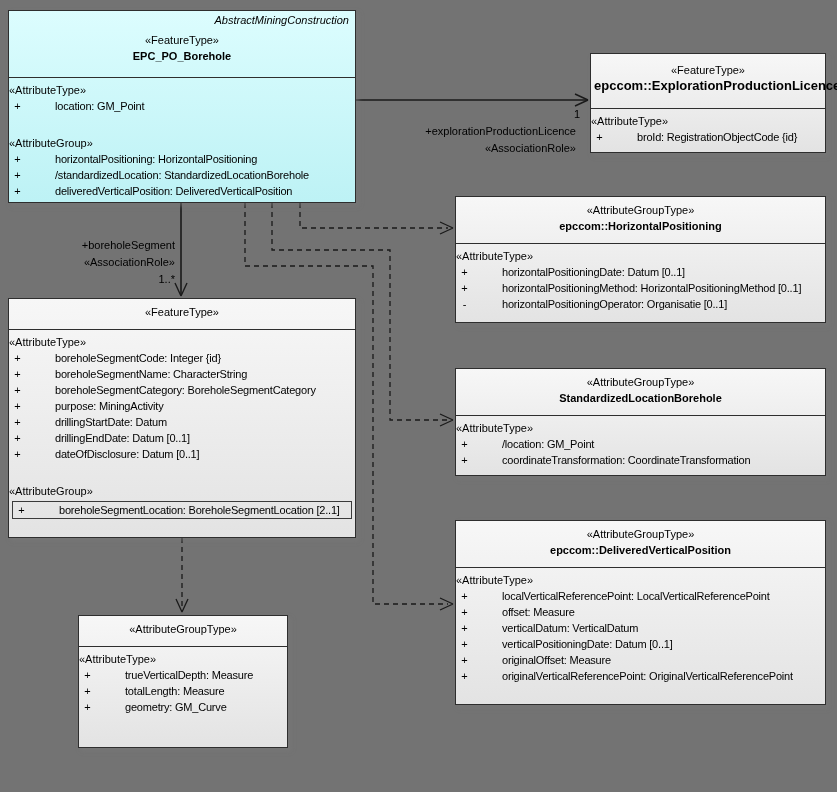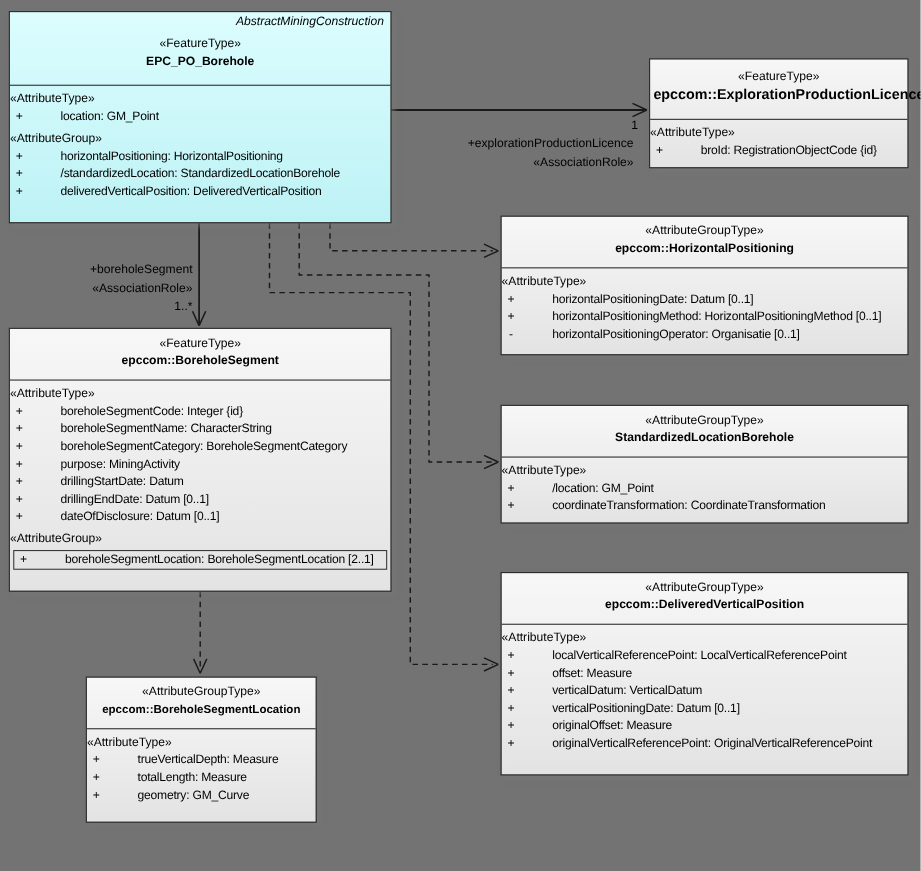--- a/index.html
+++ b/index.html
@@ -16,21 +16,21 @@
   .annot { text-align:right; font-style:italic; padding:3px 6px 0 4px; line-height:13px; }
   .hdr { text-align:center; padding:6px 3px 9px; }
   .hdr.tall { padding:9px 3px 14px; }
   .stereo { line-height:15px; }
   .cname { font-weight:bold; line-height:16px; white-space:nowrap; }
   .cyan .stereo { margin-top:6px; }
   .cyan .hdr { padding:0 3px 13px; }
 
   .attrs { border-top:1px solid #2e2e2e; padding:4px 0 0; }
   .ghead { line-height:16px; }
-  .ghead.second { margin-top:4px; }
+  .ghead.second { margin-top:21px; }
   .arow { display:flex; line-height:16px; }
   .vis { flex:0 0 17px; width:17px; text-align:center; }
   .txt { flex:1; white-space:nowrap; letter-spacing:-0.2px; overflow:hidden;padding-left:29px; }
   .arow.boxed { border:1px solid #3a3a3a; margin:2px 3px 0 3px; }
 
   .elabel { position:absolute; z-index:3; font-size:11px; line-height:14px; text-align:right; }
 </style>
 </head>
 <body>
 
@@ -169,21 +169,20 @@
       <div class="arow">
           <span class="vis">+</span>
           <span class="txt">originalVerticalReferencePoint: OriginalVerticalReferencePoint</span>
         </div>
     </div>
   </div>
 
   <div class="uml-class grey" style="left:8px; top:298px; width:348px; height:240px;">
     <div class="hdr">
       <div class="stereo">«FeatureType»</div>
-      <div class="cname">epccom::BoreholeSegment</div>
     </div>
     <div class="attrs">
       <div class="ghead">«AttributeType»</div>
       <div class="arow">
           <span class="vis">+</span>
           <span class="txt">boreholeSegmentCode: Integer {id}</span>
         </div>
       <div class="arow">
           <span class="vis">+</span>
           <span class="txt">boreholeSegmentName: CharacterString</span>
@@ -212,21 +211,20 @@
       <div class="arow boxed">
           <span class="vis">+</span>
           <span class="txt">boreholeSegmentLocation: BoreholeSegmentLocation [2..1]</span>
         </div>
     </div>
   </div>
 
   <div class="uml-class grey" style="left:78px; top:615px; width:210px; height:133px;">
     <div class="hdr">
       <div class="stereo">«AttributeGroupType»</div>
-      <div class="cname" style="font-size:10.5px;">epccom::BoreholeSegmentLocation</div>
     </div>
     <div class="attrs">
       <div class="ghead">«AttributeType»</div>
       <div class="arow">
           <span class="vis">+</span>
           <span class="txt">trueVerticalDepth: Measure</span>
         </div>
       <div class="arow">
           <span class="vis">+</span>
           <span class="txt">totalLength: Measure</span>

